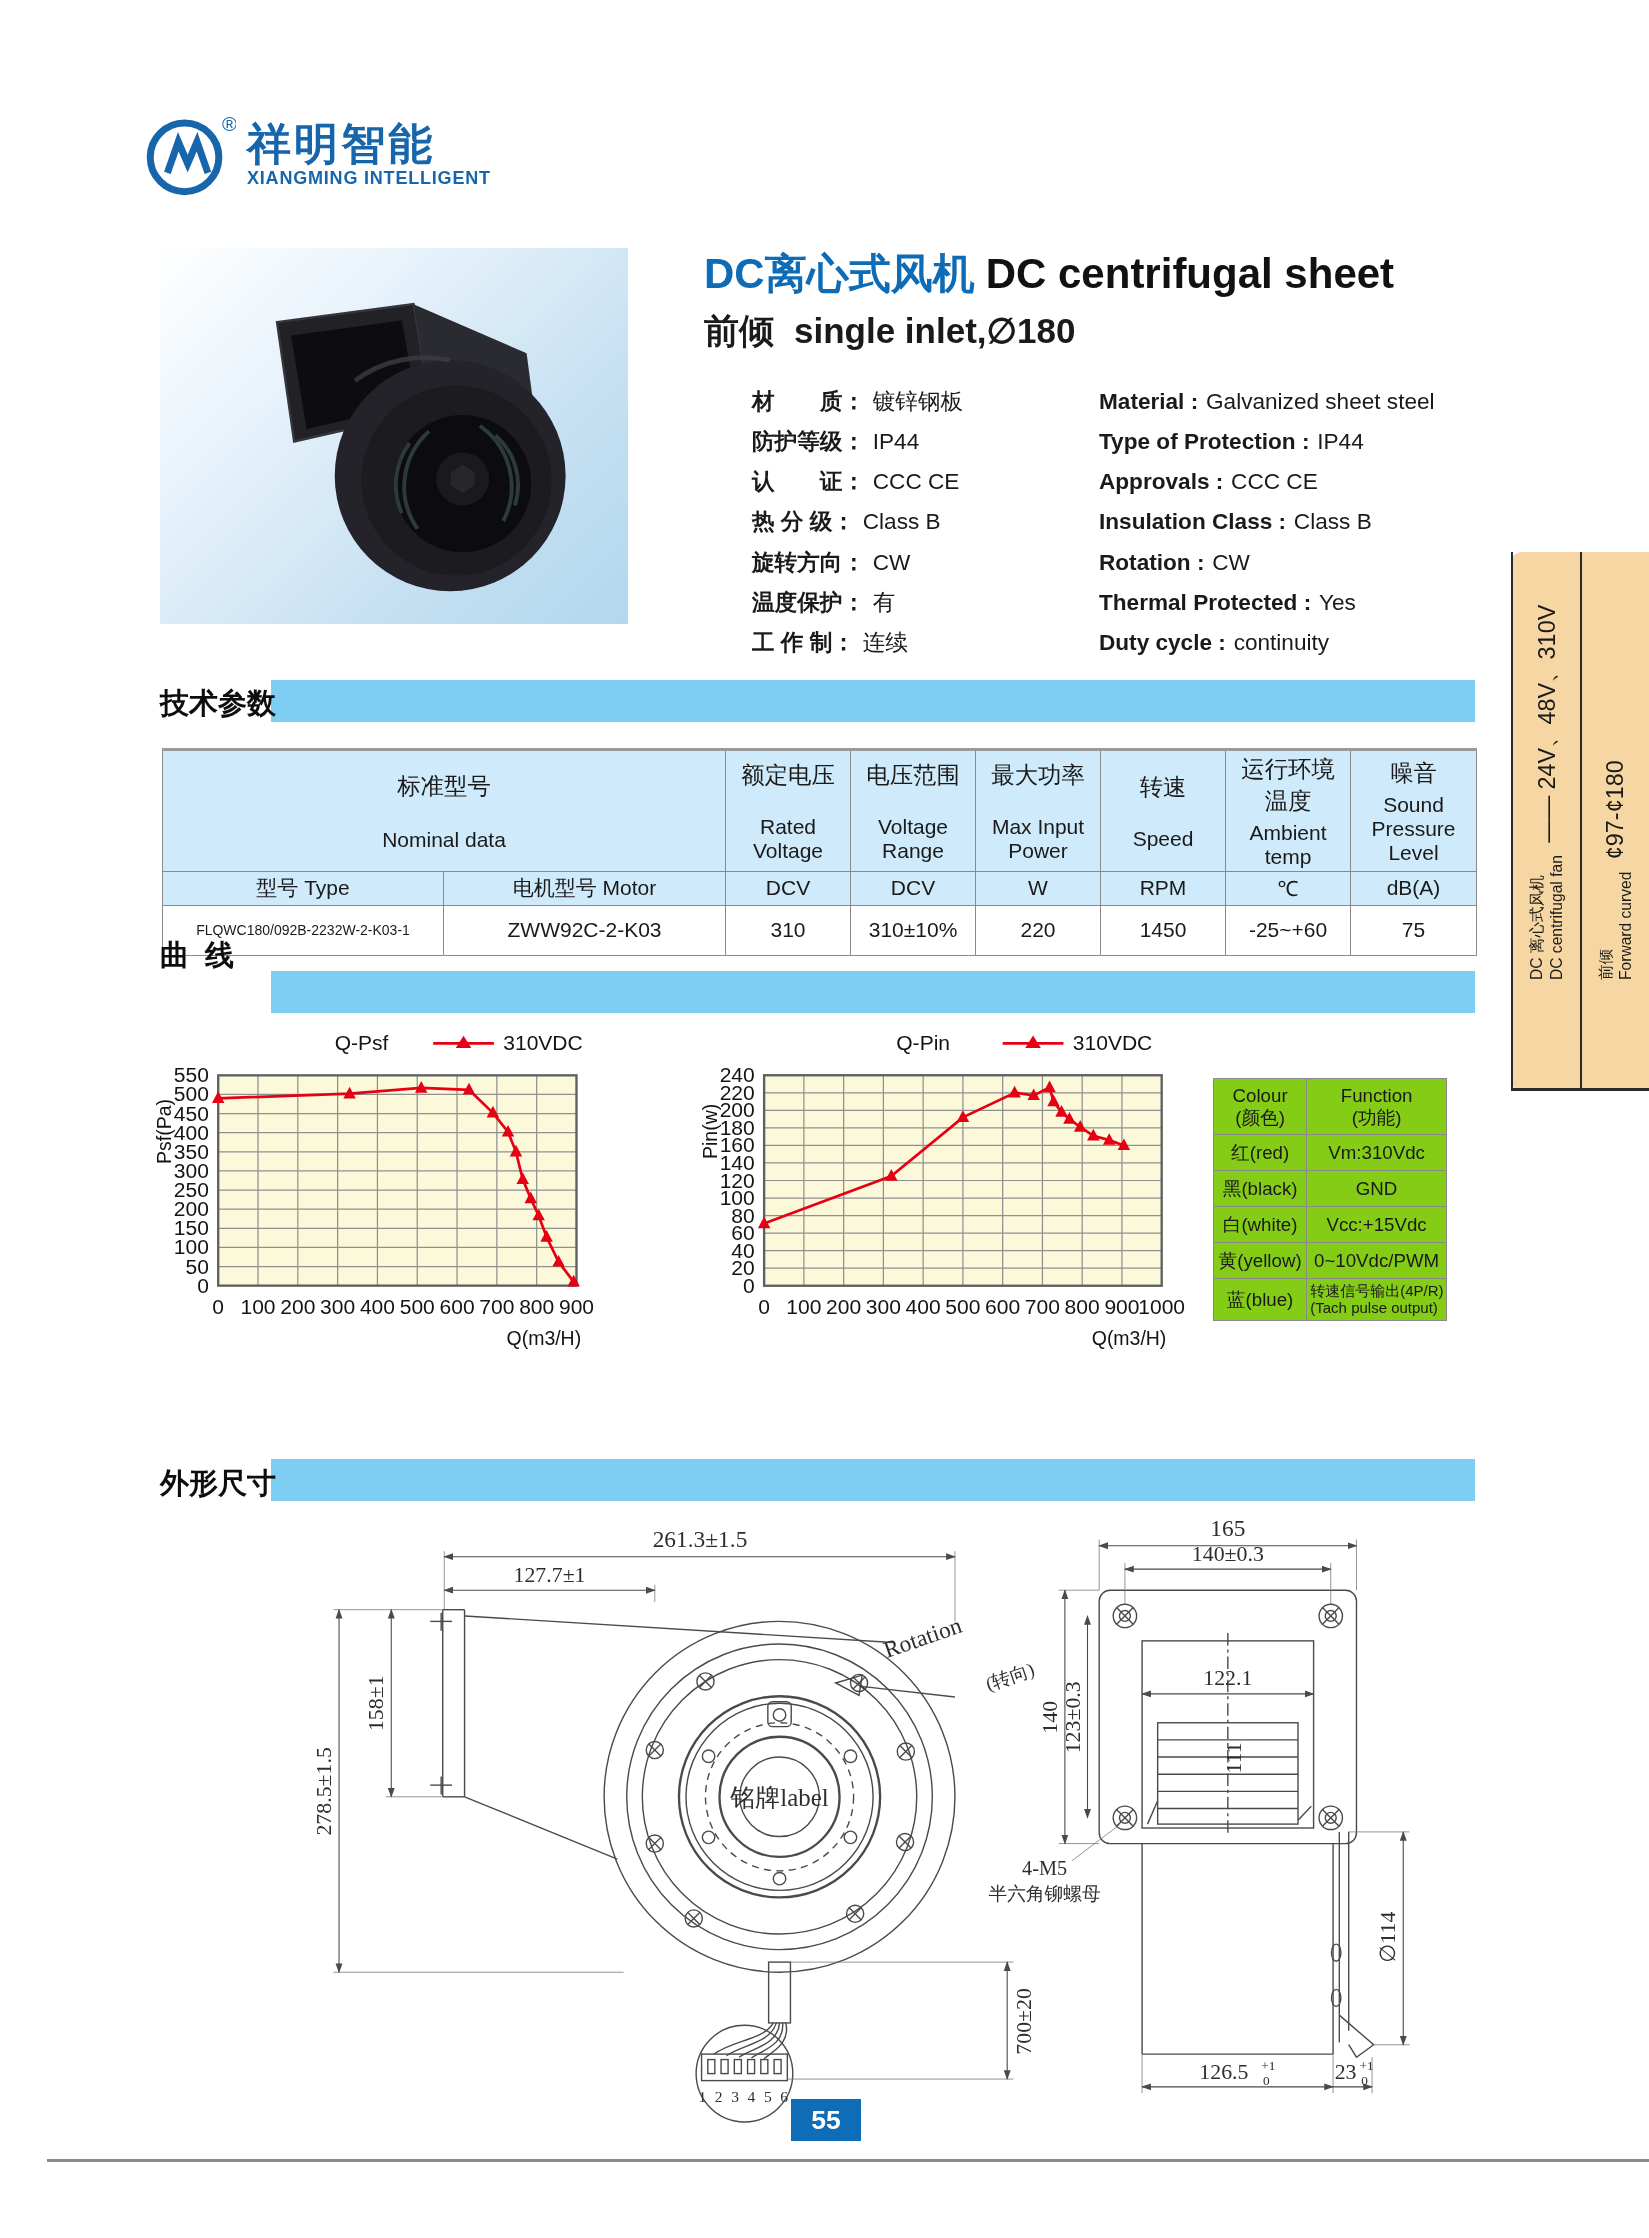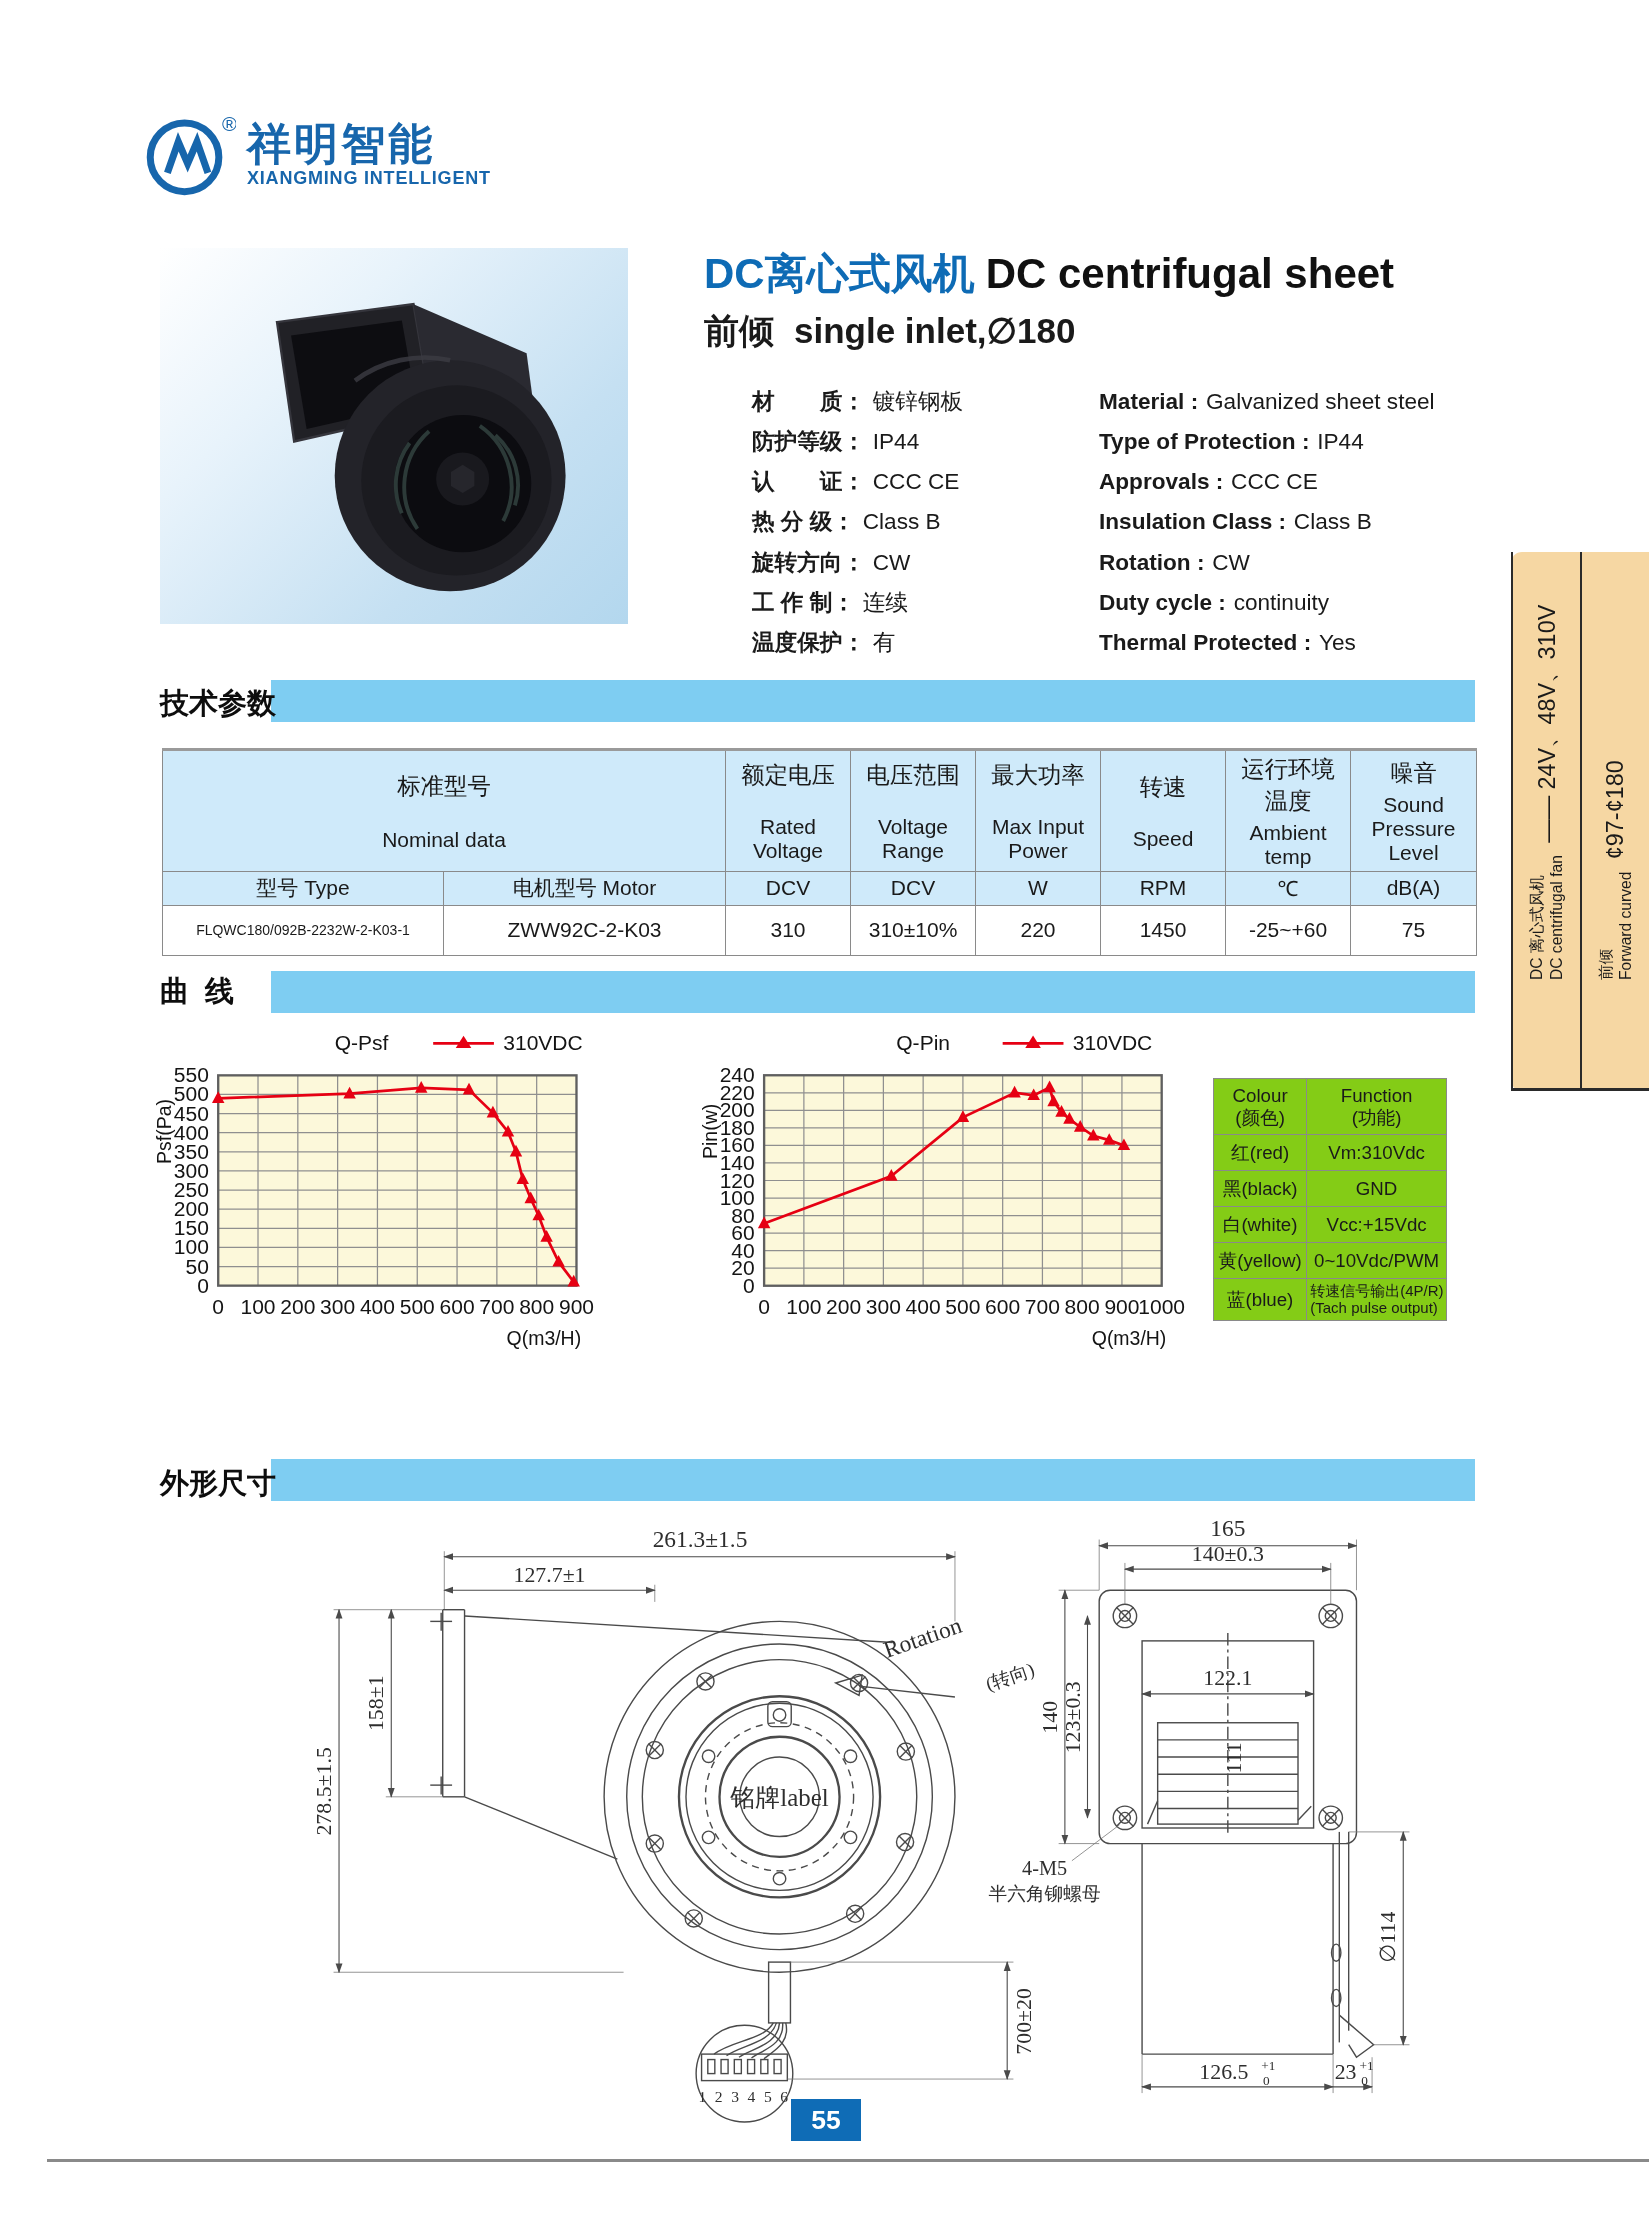--- a/index.html
+++ b/index.html
@@ -144,26 +144,26 @@
       </div>
       <div class="spec-row">
         <span class="cn"><b>热 分 级：</b><span class="val">Class  B</span></span>
         <span class="en"><b>Insulation Class :</b><span class="val">Class  B</span></span>
       </div>
       <div class="spec-row">
         <span class="cn"><b>旋转方向：</b><span class="val">CW</span></span>
         <span class="en"><b>Rotation :</b><span class="val">CW</span></span>
       </div>
       <div class="spec-row">
+        <span class="cn"><b>温度保护：</b><span class="val">有</span></span>
+        <span class="en"><b>Thermal  Protected :</b><span class="val">Yes</span></span>
+      </div>
+      <div class="spec-row">
         <span class="cn"><b>工 作 制：</b><span class="val">连续</span></span>
         <span class="en"><b>Duty cycle :</b><span class="val">continuity</span></span>
-      </div>
-      <div class="spec-row">
-        <span class="cn"><b>温度保护：</b><span class="val">有</span></span>
-        <span class="en"><b>Thermal  Protected :</b><span class="val">Yes</span></span>
       </div>
     </div>
   </div>
 
   <div class="sidebar">
     <div class="sb-col sb-col1">
       <div class="sb-rot">
         <span class="sb-pad"></span>
         <span class="sb-stack">
           <span>DC 离心式风机</span>
@@ -250,21 +250,21 @@
       <td class="dval">310±10%</td>
       <td class="dval">220</td>
       <td class="dval">1450</td>
       <td class="dval">-25~+60</td>
       <td class="dval">75</td>
     </tr>
   </tbody>
     </table>
 
   <div class="sec-bar" style="top:971px;"></div>
-  <div class="sec-label" style="top:972px;">曲  线</div>
+  <div class="sec-label" style="top:936px;">曲  线</div>
 
   <svg id="chart1" class="chart" width="553" height="343" style="left:152px;top:1009px;" viewBox="0 0 710 440">
       <rect x="85" y="85" width="460" height="270" fill="#fcf8da"></rect>
       <line x1="136.11111111111111" y1="85" x2="136.11111111111111" y2="355" stroke="#8f8f8f" stroke-width="1.6"></line>
       <line x1="187.22222222222223" y1="85" x2="187.22222222222223" y2="355" stroke="#8f8f8f" stroke-width="1.6"></line>
       <line x1="238.33333333333331" y1="85" x2="238.33333333333331" y2="355" stroke="#8f8f8f" stroke-width="1.6"></line>
       <line x1="289.44444444444446" y1="85" x2="289.44444444444446" y2="355" stroke="#8f8f8f" stroke-width="1.6"></line>
       <line x1="340.55555555555554" y1="85" x2="340.55555555555554" y2="355" stroke="#8f8f8f" stroke-width="1.6"></line>
       <line x1="391.66666666666663" y1="85" x2="391.66666666666663" y2="355" stroke="#8f8f8f" stroke-width="1.6"></line>
       <line x1="442.77777777777777" y1="85" x2="442.77777777777777" y2="355" stroke="#8f8f8f" stroke-width="1.6"></line>

